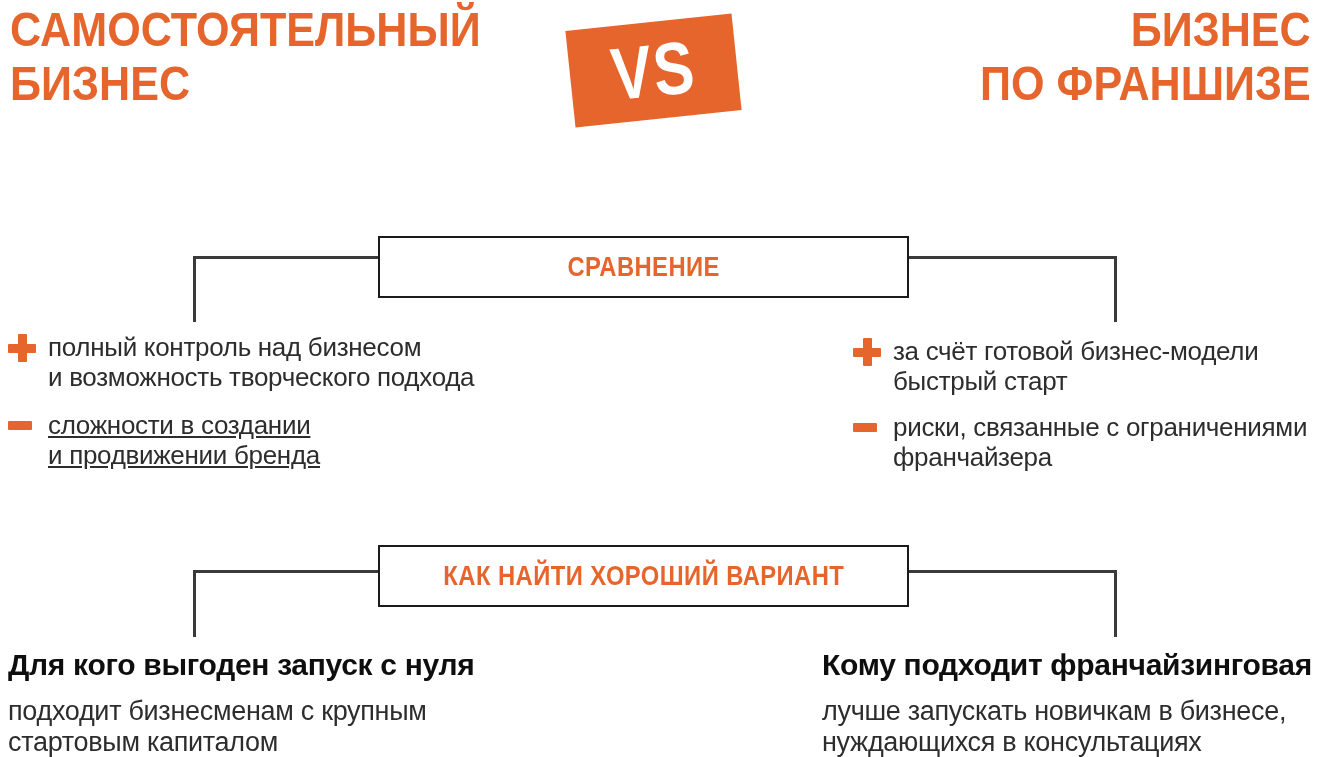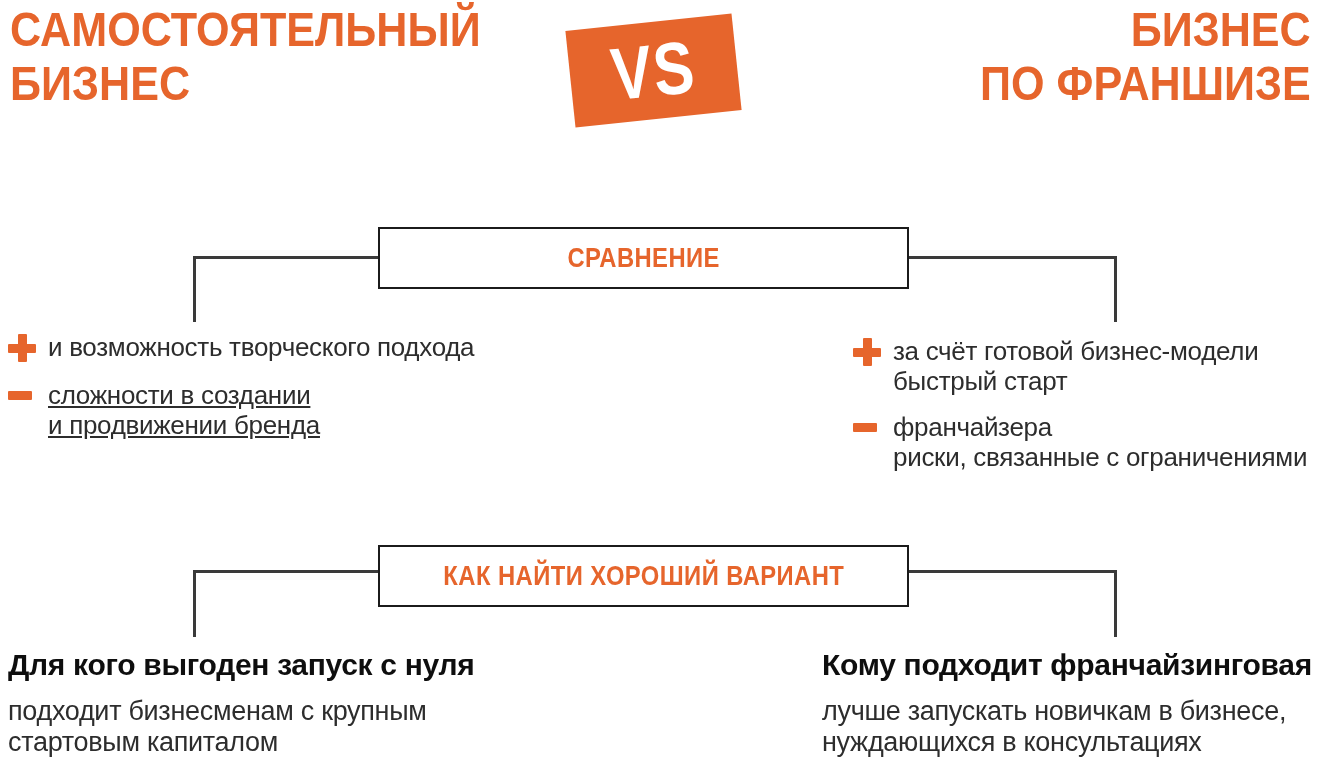--- a/index.html
+++ b/index.html
@@ -31,21 +31,21 @@
 
   
   .connector { position:absolute; background:#3A3A3A; }
 
   
   .box {
     position:absolute; left:378px; width:527px; height:58px;
     background:#ffffff; border:2px solid #1B1B1B;
     display:flex; align-items:center; justify-content:center; z-index:2;
   }
-  .box1 { top:227px;justify-content:center; }
+  .box1 { top:236px;justify-content:center; }
   .box2 { top:545px;text-align:center; }
   .box-label {
     color:#E6652C; font-size:28px; font-weight:800;
     transform:scaleX(0.85); letter-spacing:0.5px; white-space:nowrap;
   }
 
   
   .list {
     position:absolute; width:480px;
     color:#2D2D2D; font-size:26px; line-height:30px; letter-spacing:-0.3px;
@@ -108,20 +108,21 @@
   <div class="box box1">
     <span class="box-label">СРАВНЕНИЕ</span>
   </div>
 
   <div class="list list-left">
     <div class="item">
       <span class="icon-col">
           <span class="plus-icon"></span>
         </span>
       <div class="item-text">
+        <div>полный контроль над бизнесом</div>
         <div>и возможность творческого подхода</div>
       </div>
     </div>
     <div class="item">
       <span class="icon-col">
           <span class="minus-icon"></span>
         </span>
       <div class="item-text">
         <div>сложности в создании</div>
         <div>и продвижении бренда</div>
@@ -137,22 +138,22 @@
       <div class="item-text">
         <div>за счёт готовой бизнес-модели</div>
         <div>быстрый старт</div>
       </div>
     </div>
     <div class="item">
       <span class="icon-col">
           <span class="minus-icon"></span>
         </span>
       <div class="item-text">
+        <div>риски, связанные с ограничениями</div>
         <div>франчайзера</div>
-        <div>риски, связанные с ограничениями</div>
       </div>
     </div>
   </div>
 
   <div class="connector" style="left:193px; top:570px; width:187px; height:3px;"></div>
   <div class="connector" style="left:193px; top:570px; width:3px; height:67px;"></div>
   <div class="connector" style="left:903px; top:570px; width:214px; height:3px;"></div>
   <div class="connector" style="left:1114px; top:570px; width:3px; height:67px;"></div>
 
   <div class="box box2">

